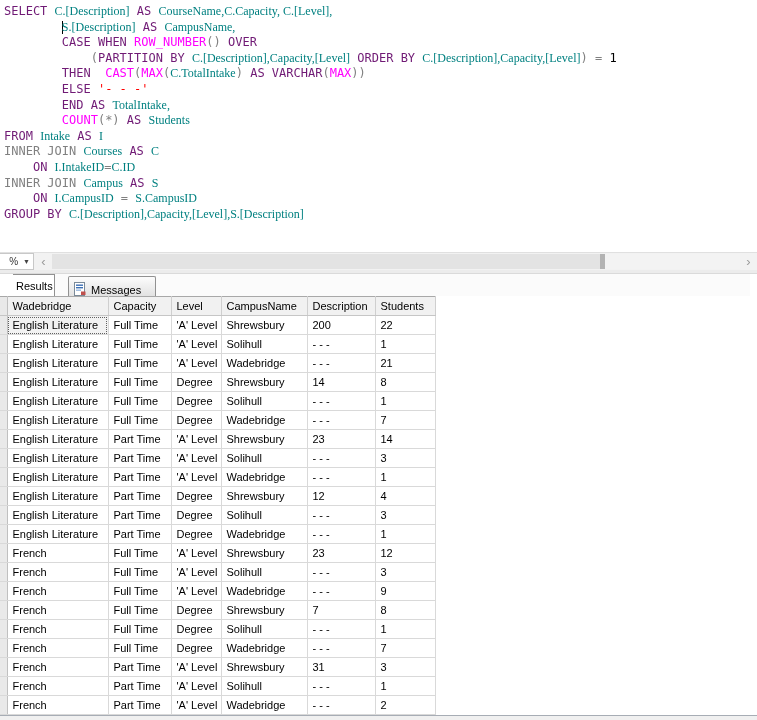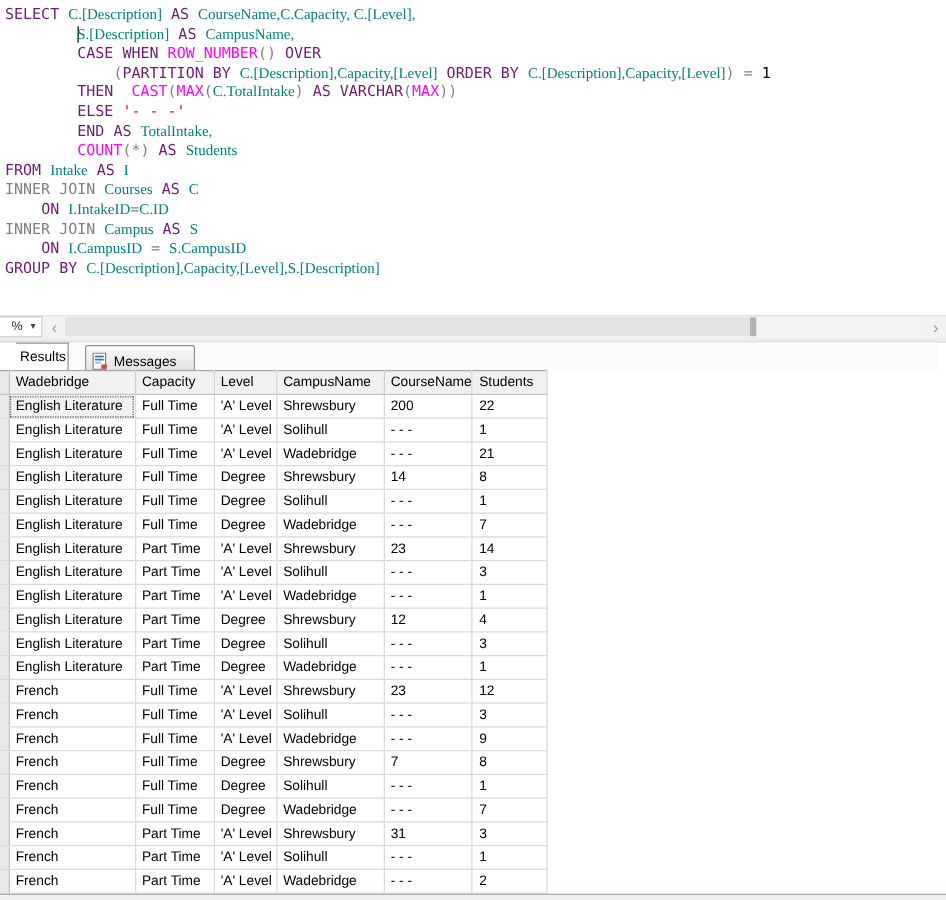--- a/index.html
+++ b/index.html
@@ -123,21 +123,21 @@
           <col style="width: 68px;">
           <col style="width: 60px;">
         </colgroup>
         <thead>
           <tr>
             <th class="rowsel"></th>
             <th>Wadebridge</th>
             <th>Capacity</th>
             <th>Level</th>
             <th>CampusName</th>
-            <th>CourseName</th>
+            <th>Description</th>
             <th>Students</th>
           </tr>
         </thead>
         <tbody>
           <tr>
             <td class="rowsel"></td>
             <td class="focus">English Literature</td>
             <td>Full Time</td>
             <td>'A' Level</td>
             <td>Shrewsbury</td>

